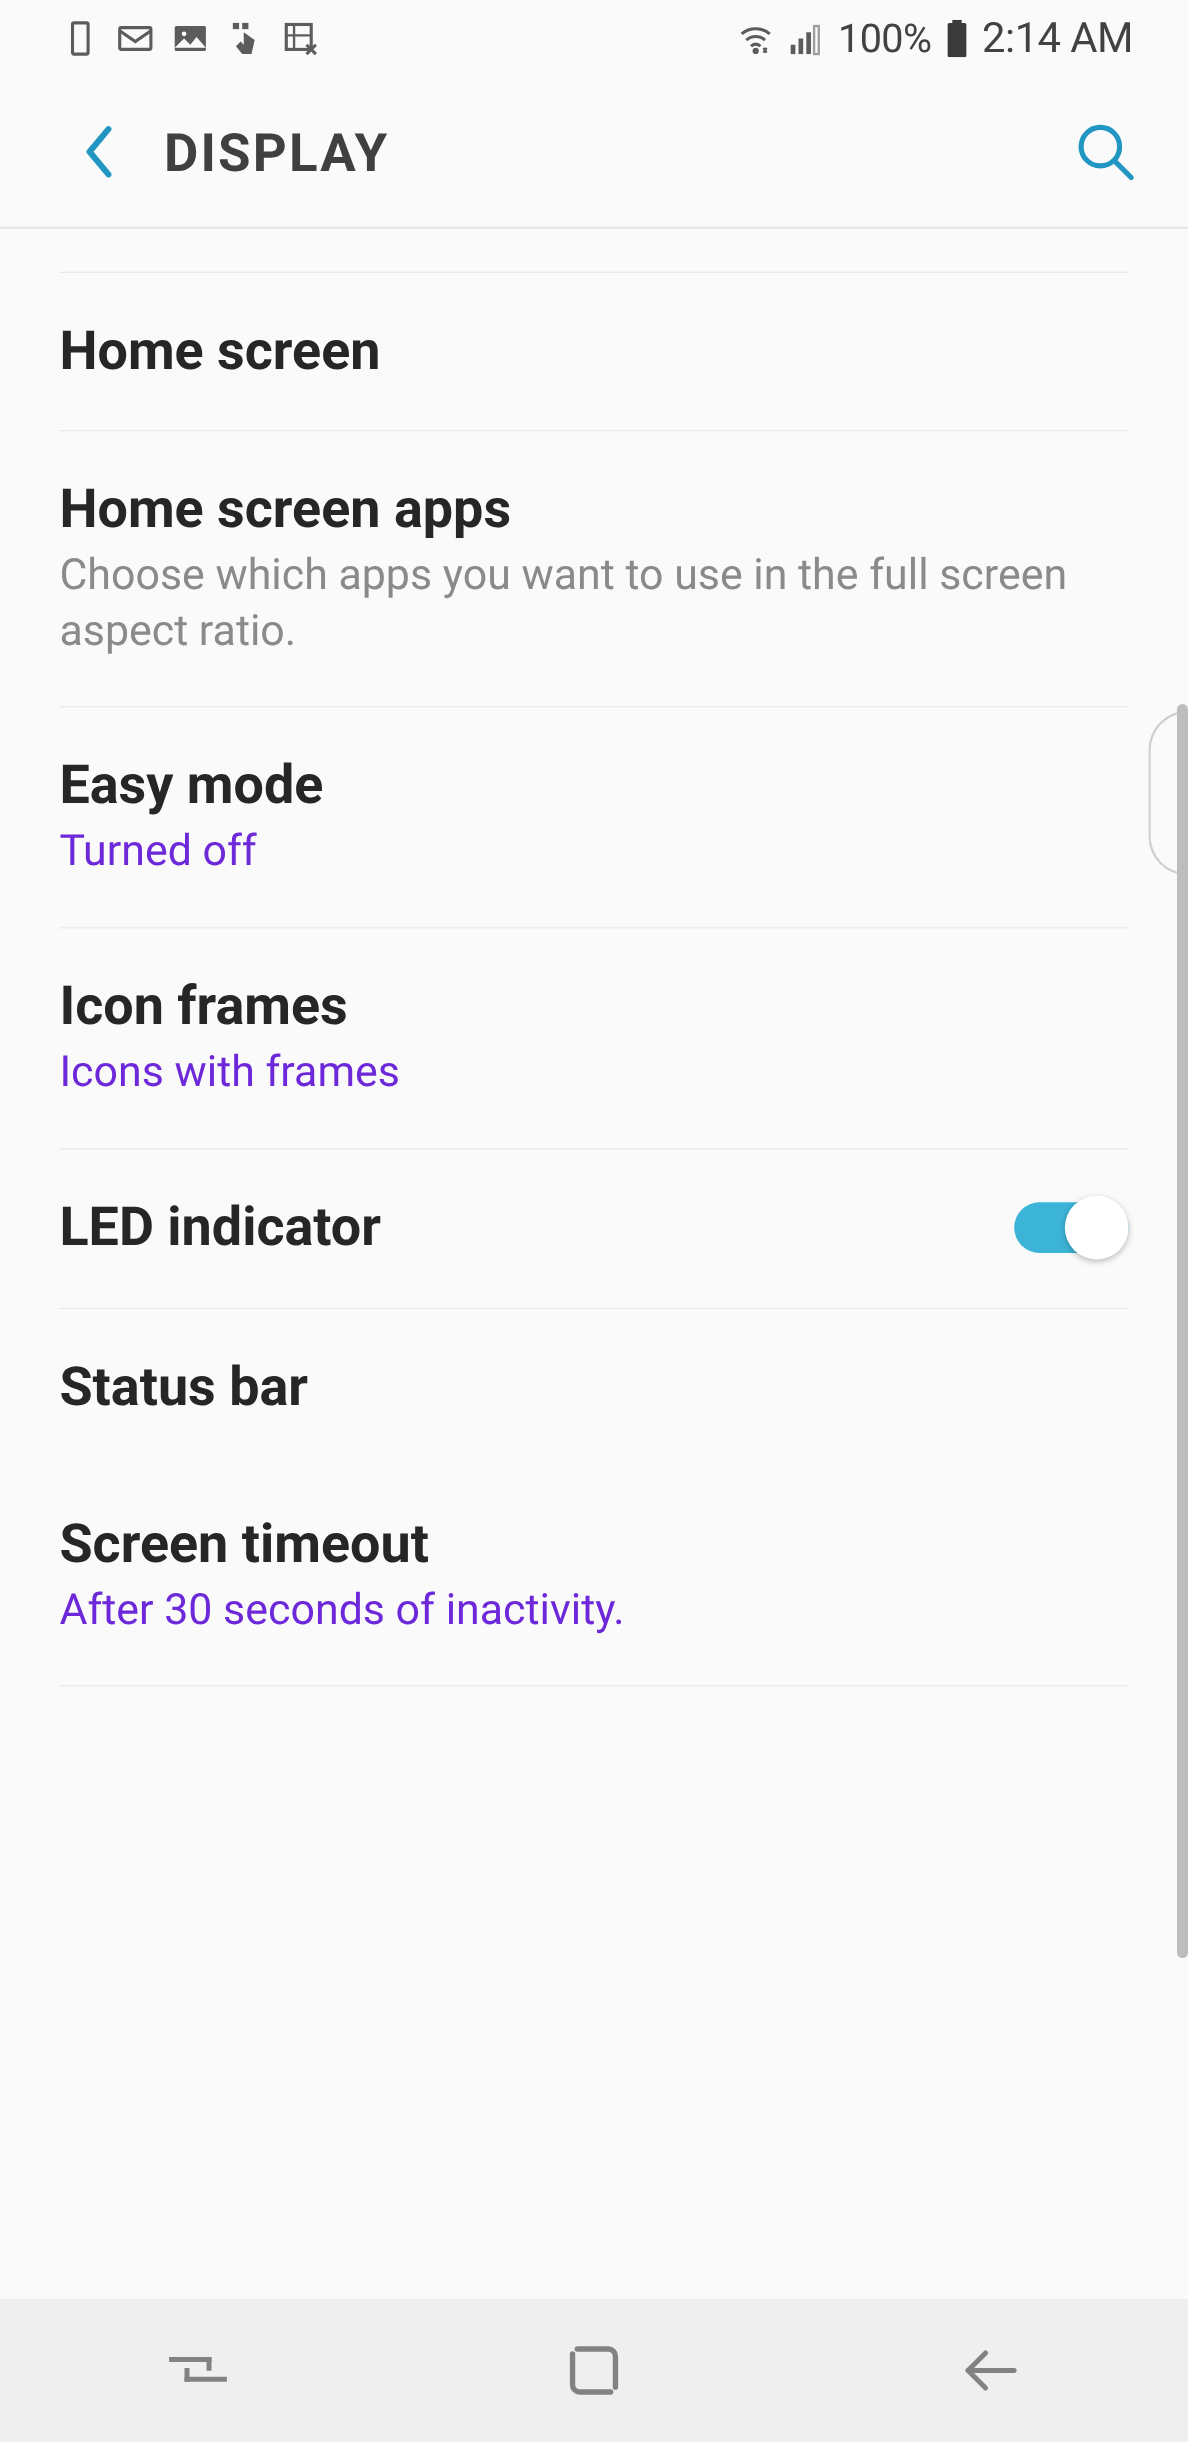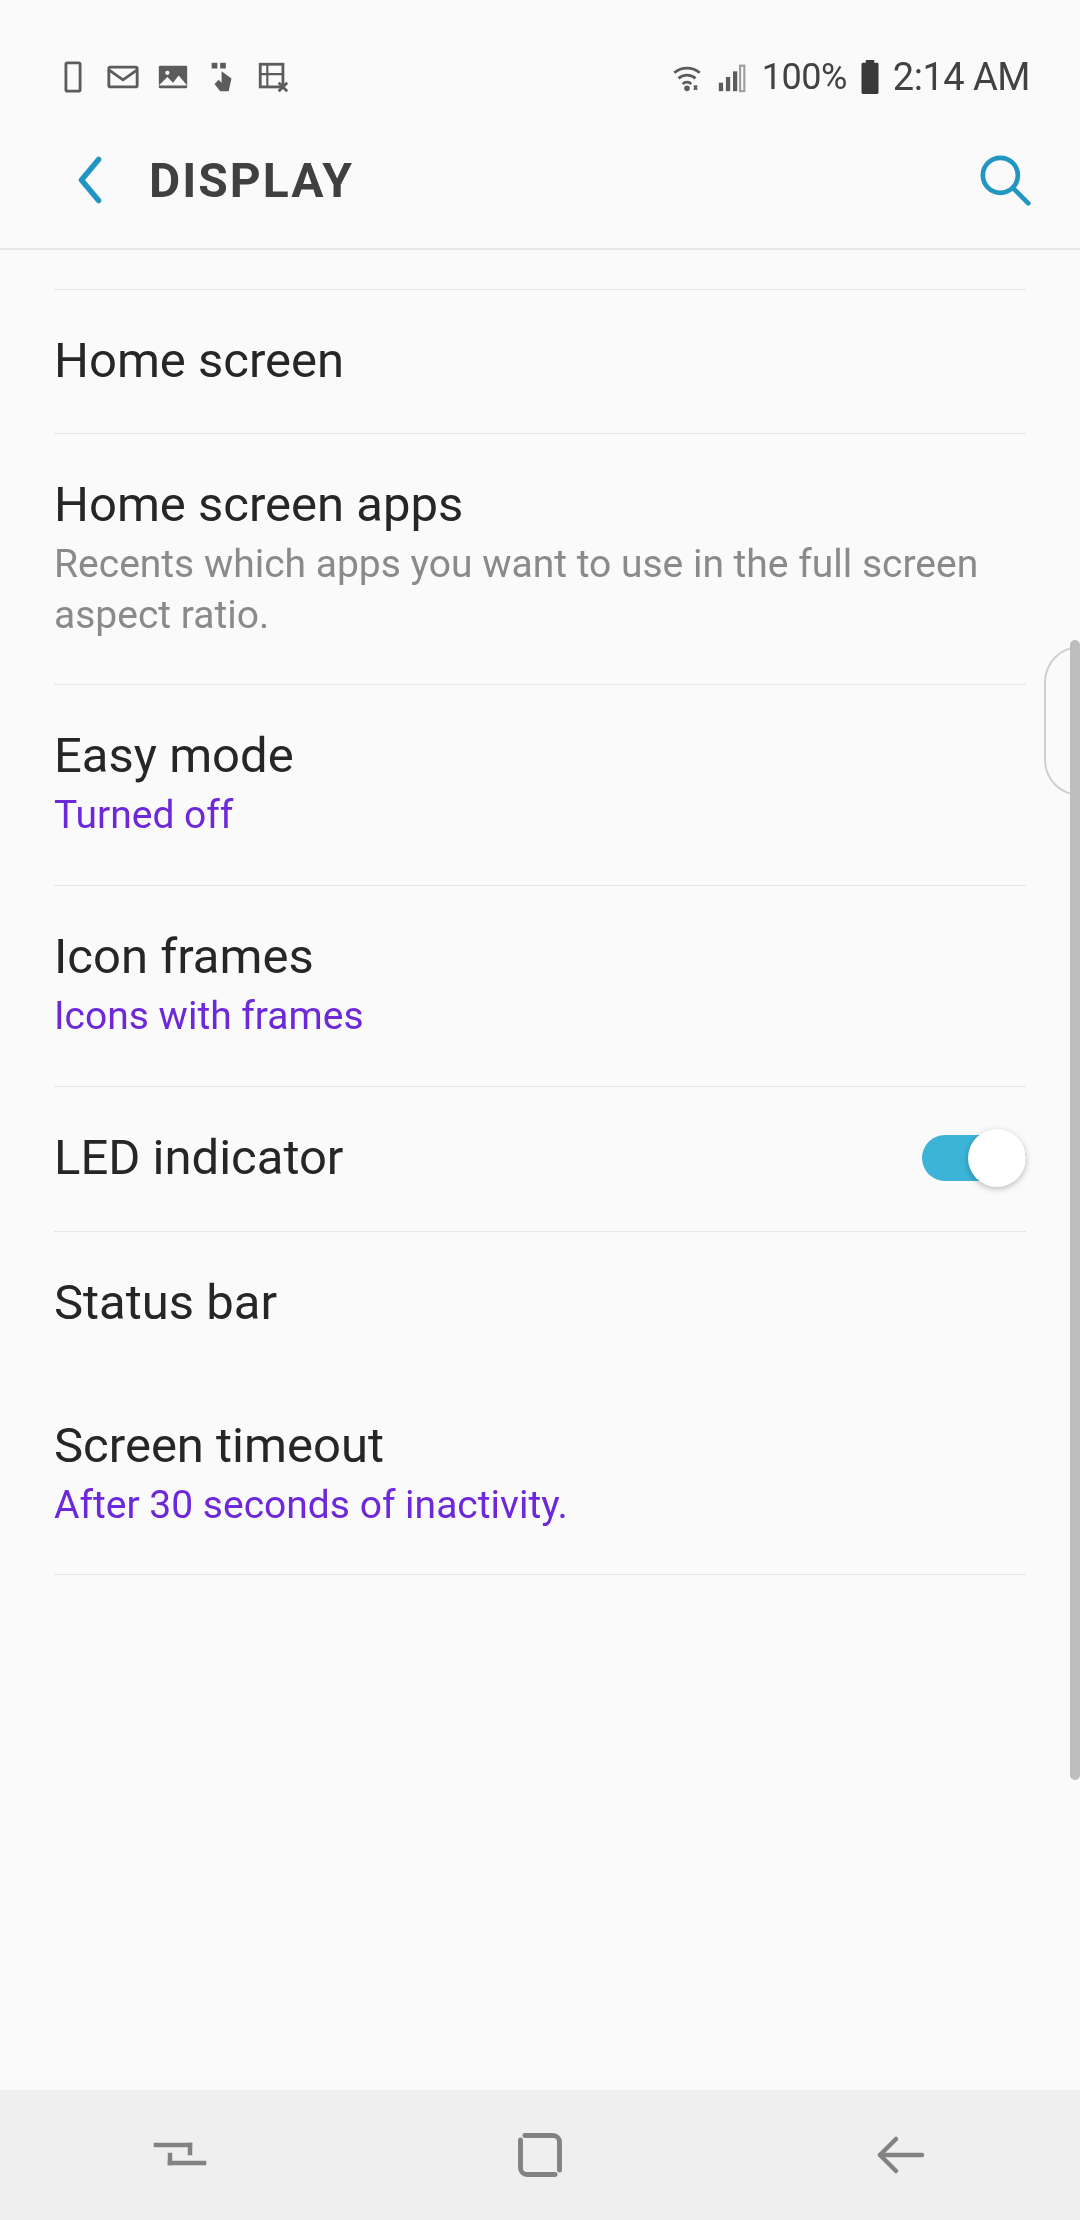--- a/index.html
+++ b/index.html
@@ -15,21 +15,20 @@
     
     .status-bar {
       height: 70px;
       display: flex;
       justify-content: space-between;
       align-items: center;
       padding: 0 50px 0 56px;
       color: #424242;
       font-size: 33px;
       font-weight: 400;
-      margin-top: 42px;
     }
     .status-left { display: flex; gap: 16px; align-items: center; }
     .status-right { display: flex; gap: 12px; align-items: center; }
     .si { width: 34px; height: 34px; }
 
     .battery-text { font-size: 36px; letter-spacing: -0.5px; }
     .time-text { font-size: 38px; letter-spacing: -0.5px; }
 
     
     .app-bar {
@@ -73,21 +72,21 @@
     .row.highlight {
       background: #e8e8e8;
       margin: 0 -54px;
       padding: 42px 54px 44px 54px;
       border-bottom: none;
     }
     .row-text { flex: 1; }
     .row-title {
       font-size: 49px;
       color: #262626;
-      font-weight: 400;
+      font-weight: 700;
     }
     .row-sub {
       font-size: 39px;
       color: #8a8a8a;
       margin-top: 6px;
       line-height: 1.3;
     }
     .row-sub.accent { color: #6d28d9; }
 
     
@@ -225,21 +224,21 @@
 
   <div class="row">
     <div class="row-text">
       <div class="row-title">Home screen</div>
     </div>
   </div>
 
   <div class="row">
     <div class="row-text">
       <div class="row-title">Home screen apps</div>
-      <div class="row-sub">Recents which apps you want to use in the full screen aspect ratio.</div>
+      <div class="row-sub">Choose which apps you want to use in the full screen aspect ratio.</div>
     </div>
   </div>
 
   <div class="row">
     <div class="row-text">
       <div class="row-title">Easy mode</div>
       <div class="row-sub accent">Turned off</div>
     </div>
   </div>
 

